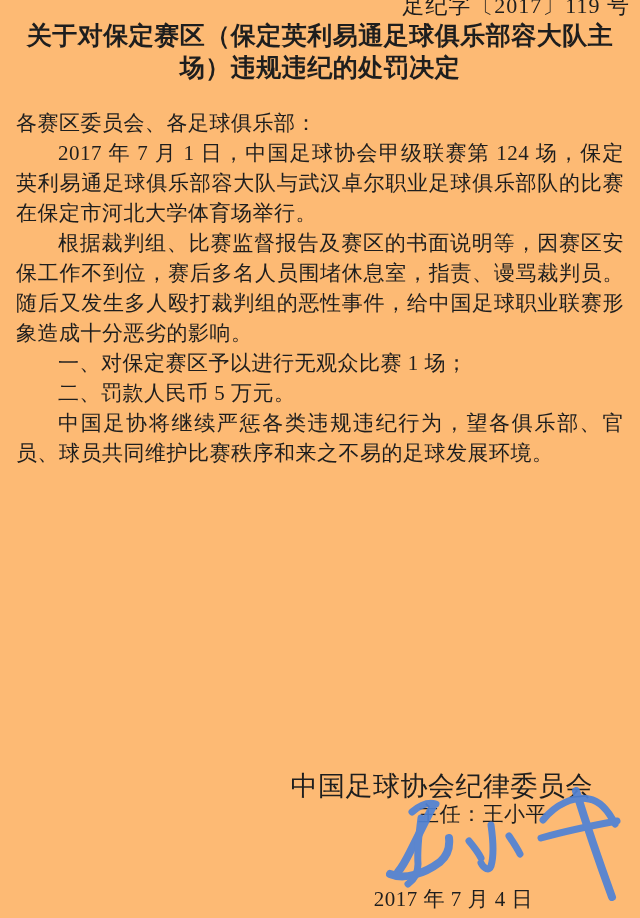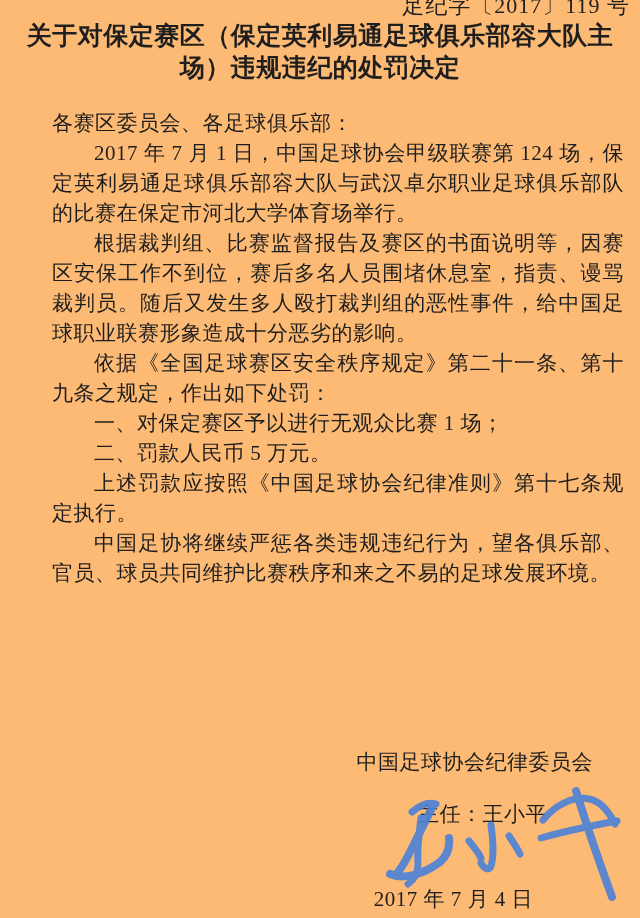--- a/index.html
+++ b/index.html
@@ -41,28 +41,28 @@
     position: absolute;
     top: 108px;
     left: 16px;
     width: 608px;
     font-size: 21px;
     line-height: 30px;
     text-align: justify;
     letter-spacing: 0.5px;
   }
 
-  .doc-body p { text-indent: 2em; margin-left: 36px; }
+  .doc-body p { text-indent: 2em; }
   .doc-body .salutation { text-indent: 0; }
 
   .sig-org {
     position: absolute;
-    top: 748px;
+    top: 768px;
     right: 47px;
-    font-size: 21px;
+    font-size: 27px;
     letter-spacing: 0.5px;
     white-space: nowrap;
   }
 
   .sig-line {
     position: absolute;
     top: 800px;
     right: 93px;
     font-size: 21px;
     letter-spacing: 0.5px;
@@ -93,24 +93,22 @@
 <div class="page">
 
   <div class="doc-number">足纪字〔2017〕119 号</div>
 
   <h1 class="doc-title">关于对保定赛区（保定英利易通足球俱乐部容大队主场）违规违纪的处罚决定</h1>
 
   <div class="doc-body">
     <p class="salutation">各赛区委员会、各足球俱乐部：</p>
     <p>2017 年 7 月 1 日，中国足球协会甲级联赛第 124 场，保定英利易通足球俱乐部容大队与武汉卓尔职业足球俱乐部队的比赛在保定市河北大学体育场举行。</p>
     <p>根据裁判组、比赛监督报告及赛区的书面说明等，因赛区安保工作不到位，赛后多名人员围堵休息室，指责、谩骂裁判员。随后又发生多人殴打裁判组的恶性事件，给中国足球职业联赛形象造成十分恶劣的影响。</p>
-    <p>依据《全国足球赛区安全秩序规定》第二十一条、第十九条之规定，作出如下处罚：</p>
     <p>一、对保定赛区予以进行无观众比赛 1 场；</p>
     <p>二、罚款人民币 5 万元。</p>
-    <p>上述罚款应按照《中国足球协会纪律准则》第十七条规定执行。</p>
     <p>中国足协将继续严惩各类违规违纪行为，望各俱乐部、官员、球员共同维护比赛秩序和来之不易的足球发展环境。</p>
   </div>
 
   <div class="sig-org">中国足球协会纪律委员会</div>
 
   <div class="sig-line">主任：王小平</div>
 
   <div class="sig-date">2017 年 7 月 4 日</div>
 
   <svg class="signature-svg" viewBox="0 0 640 918" aria-hidden="true">

